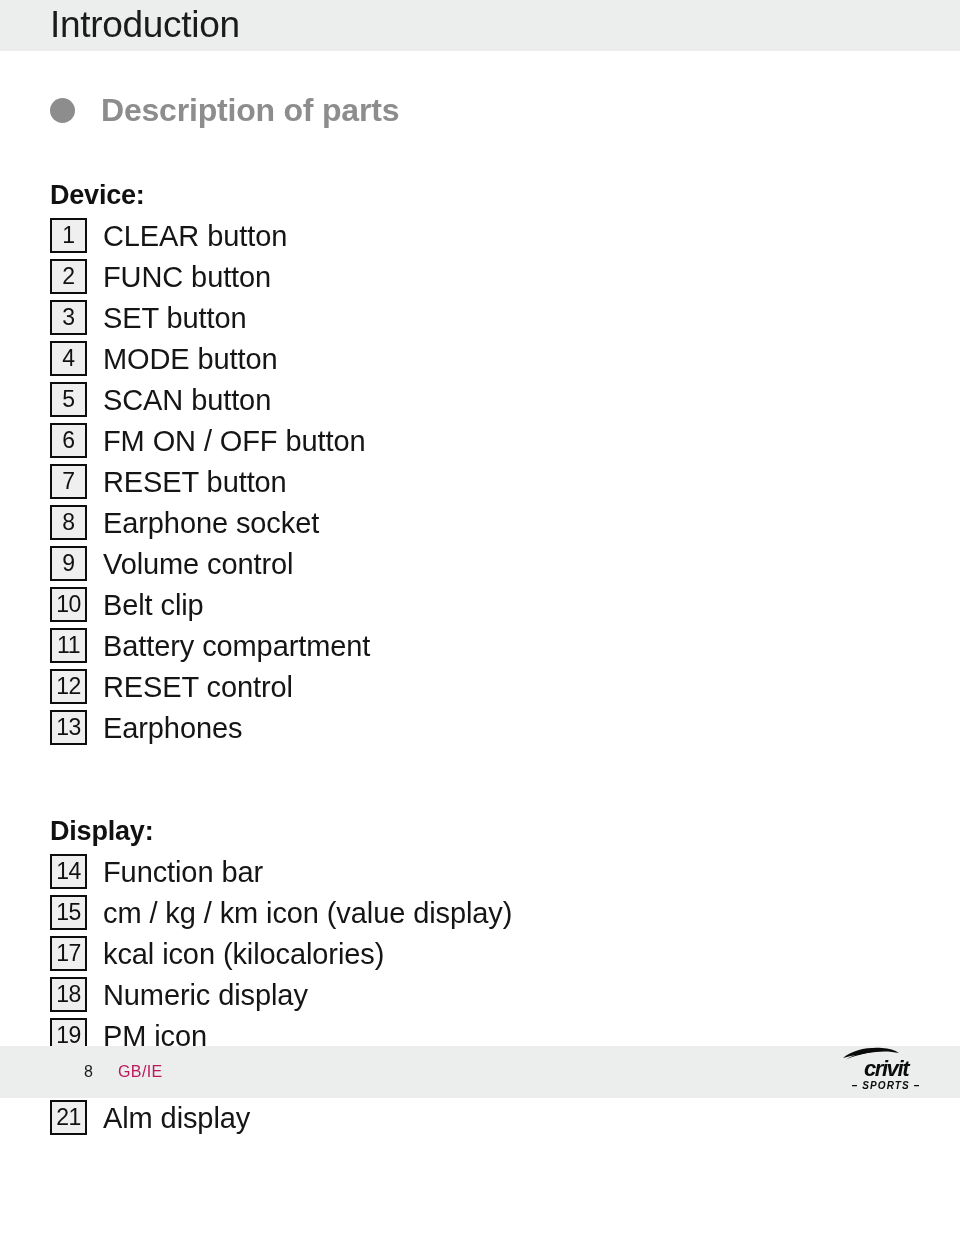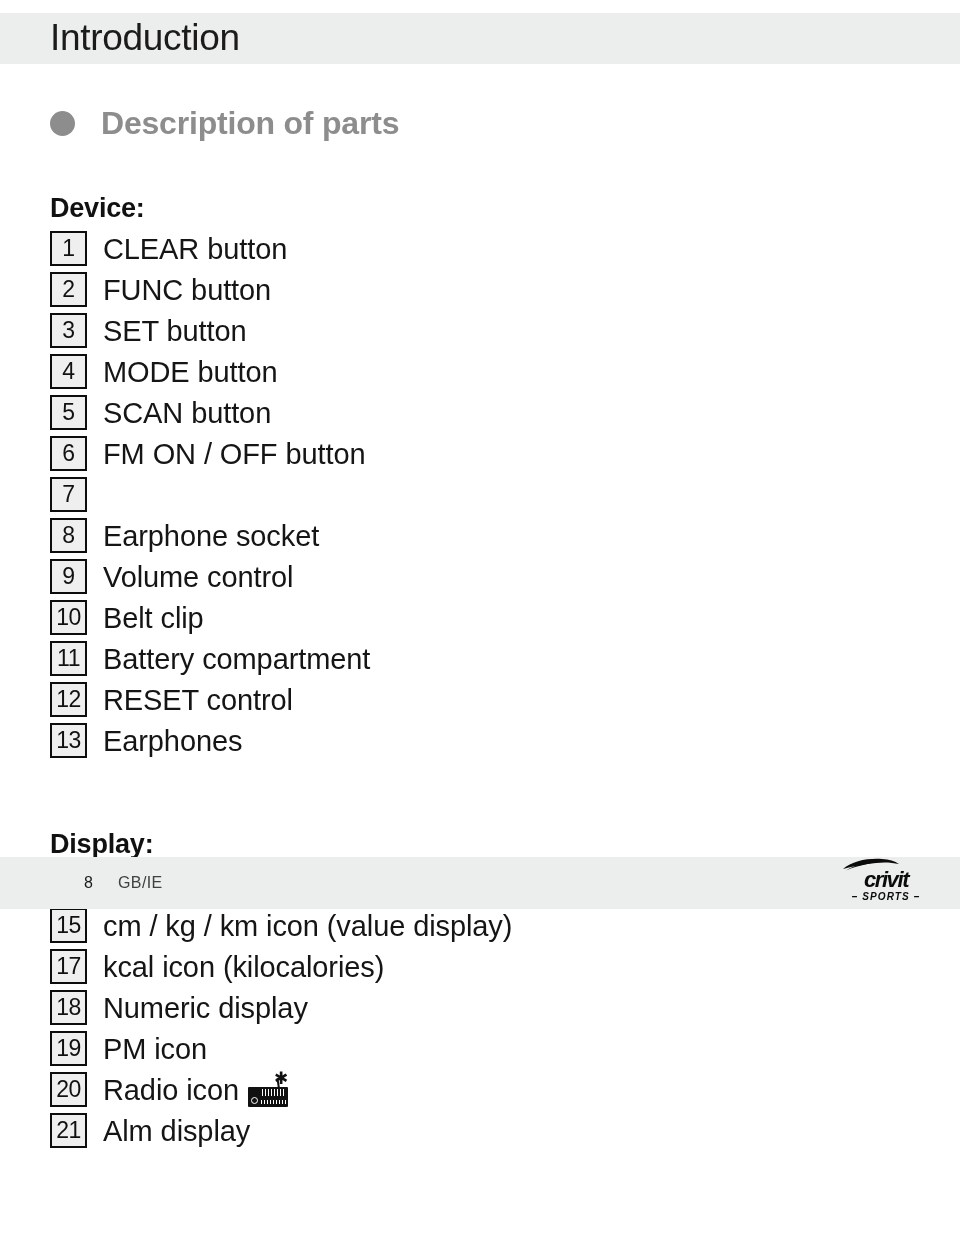--- a/index.html
+++ b/index.html
@@ -12,23 +12,22 @@
     background: #ffffff;
     font-family: "Liberation Sans", sans-serif;
     color: #1a1a1a;
     overflow: hidden;
     position: relative;
   }
 
   .page {
     position: relative;
     width: 960px;
-    height: 896px;
+    height: 1098px;
     box-sizing: border-box;
-    margin-top: 13px;
   }
 
   
   .header-band {
     position: absolute;
     top: 0;
     left: 0;
     width: 960px;
     height: 51px;
     background: #eceded;
@@ -223,21 +222,21 @@
     color: #1b1b1b;
   }
   .footer-locale {
     position: absolute;
     left: 118px;
     top: 0;
     height: 52px;
     line-height: 52px;
     font-size: 16px;
     letter-spacing: 0.4px;
-    color: #404040;
+    color: #be185d;
   }
 
   .brand-logo {
     position: absolute;
     right: 18px;
     bottom: 3px;
     width: 112px;
     height: 50px;
   }
   .brand-swoosh {
@@ -312,20 +311,21 @@
       <li class="part-row">
         <span class="part-badge">5</span>
         <span class="part-label">SCAN button</span>
       </li>
       <li class="part-row">
         <span class="part-badge">6</span>
         <span class="part-label">FM ON / OFF button</span>
       </li>
       <li class="part-row">
         <span class="part-badge">7</span>
+        <span class="part-label">RESET button</span>
       </li>
       <li class="part-row">
         <span class="part-badge">8</span>
         <span class="part-label">Earphone socket</span>
       </li>
       <li class="part-row">
         <span class="part-badge">9</span>
         <span class="part-label">Volume control</span>
       </li>
       <li class="part-row">

